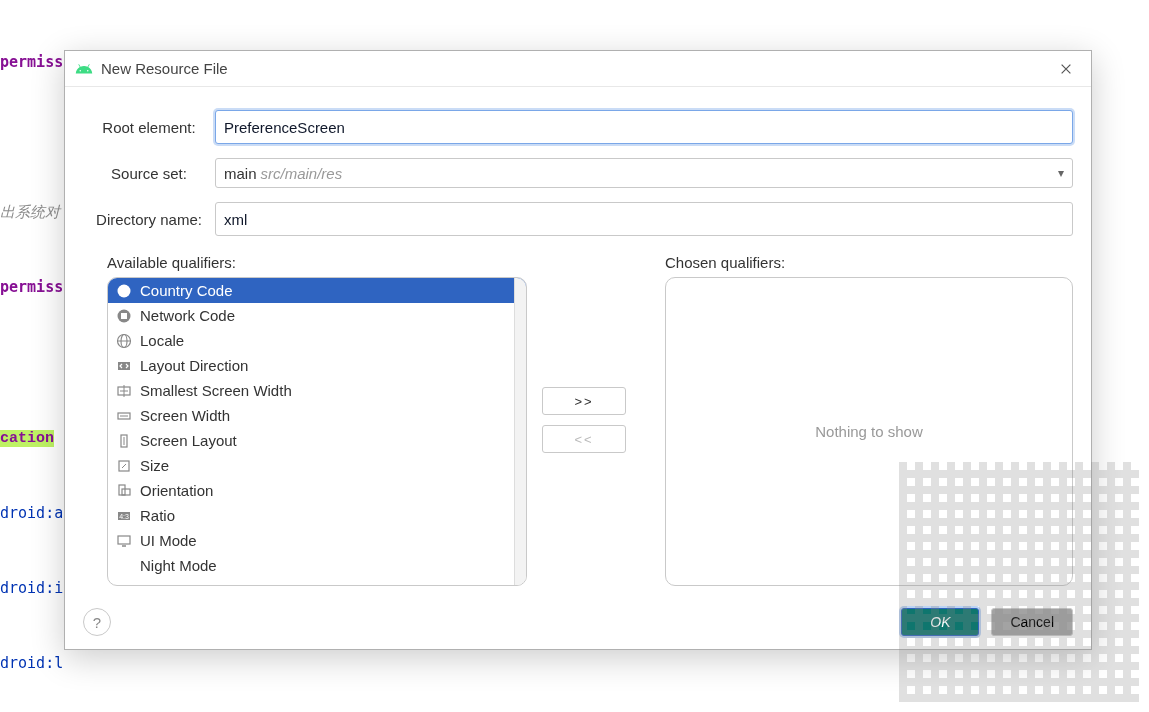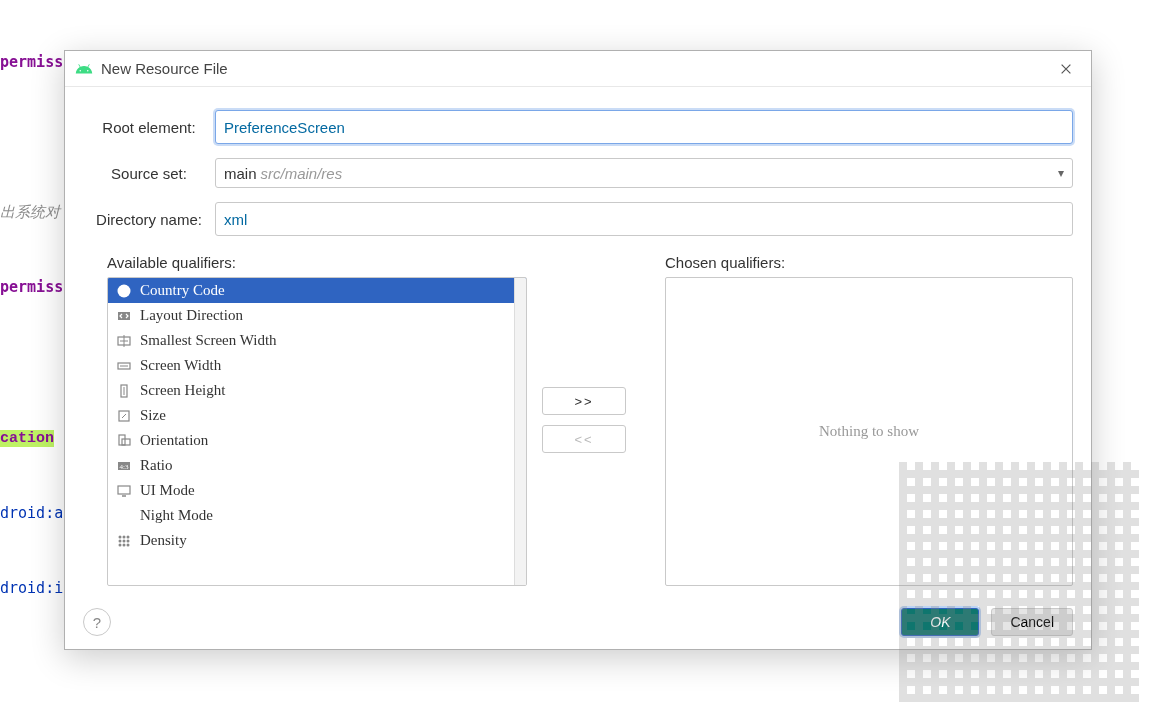--- a/index.html
+++ b/index.html
@@ -82,21 +82,21 @@
     }
     .text-input {
       flex: 1;
       height: 30px;
       border: 1px solid #c9c9c9;
       border-radius: 3px;
       padding: 16px 8px;
       font-size: 15px;
       font-family: inherit;
       outline: none;
-      color:#0369a1;
+      color:#0f172a;
     }
     .text-input.focused {
       border: 1px solid #7aa7e8;
       box-shadow: 0 0 0 2px rgba(122,167,232,0.4);
     }
     .combo {
       flex: 1;
       height: 30px;
       border: 1px solid #c9c9c9;
       border-radius: 3px;
@@ -128,25 +128,24 @@
       padding-left: 24px;
     }
     .qual-header {
       font-size: 15px;
       color: #333;
       padding-bottom: 6px;
     }
     .list-box {
       flex: 1;
       border: 1px solid #c9c9c9;
-      border-radius: 2px;
+      border-radius: 10px;
       background: #fff;
       overflow: hidden;
       position: relative;
-      font-family: Liberation Serif, serif;
     }
     .list-box.scroll { overflow-y: hidden; }
     .scroll-stub {
       position:absolute;
       right:0; top:0;
       width:12px; height:100%;
       background:#f3f3f3;
       border-left:1px solid #ddd;
     }
     .list-item {
@@ -207,21 +206,21 @@
       border: 1px solid #c9c9c9; background:#fff;
       display:flex; align-items:center; justify-content:center;
       color:#888; font-size:15px; cursor:pointer;
     }
     .spacer { flex:1; }
     .btn {
       height: 28px;
       min-width: 78px;
       border: 1px solid #c9c9c9;
       border-radius: 3px;
-      background: #e5e5e5;
+      background: #a3a3a3;
       font-size: 14px;
       cursor: pointer;
       padding: 0 18px;
     }
     .btn.primary {
       background: #0f766e;
       border-color:#2f64c1;
       color:#fff;
       box-shadow: 0 0 0 2px rgba(122,167,232,0.5);
       font-style: italic;
@@ -242,20 +241,21 @@
 
 <div class="code-bg">
   <div class="line"><span class="purple">permission </span><span class="attr">android:name</span><span>=</span><span class="str">"android.permission.ACCESS_NETWORK_STATE"</span><span>/&gt;</span></div>
   <div class="line">&nbsp;</div>
   <div class="line comment">出系统对</div>
   <div class="line purple">permiss</div>
   <div class="line">&nbsp;</div>
   <div class="line"><span class="hl-yellow purple">cation</span></div>
   <div class="line attr">droid:a</div>
   <div class="line attr">droid:i</div>
+  <div class="line attr">droid:l</div>
   
   
   
   
   
   
   
   
   
   
@@ -313,20 +313,39 @@
                 <svg viewBox="0 0 16 16" width="16" height="16">
                   <circle cx="8" cy="8" r="6.5" fill="#fff"></circle>
                   <rect x="5" y="4" width="6" height="8" fill="#fff"></rect>
                 </svg>
               </span>
               <span>Country Code</span>
             </div>
             <div class="list-item">
               <span class="icon">
                 <svg viewBox="0 0 16 16" width="16" height="16">
+                  <circle cx="8" cy="8" r="6.5" fill="#888"></circle>
+                  <path d="M5 5h6v6H5z" fill="#fff"></path>
+                </svg>
+              </span>
+              <span>Network Code</span>
+            </div>
+            <div class="list-item">
+              <span class="icon">
+                <svg viewBox="0 0 16 16" width="16" height="16">
+                  <circle cx="8" cy="8" r="6.5" fill="none" stroke="#888" stroke-width="1.2"></circle>
+                  <ellipse cx="8" cy="8" rx="3" ry="6.5" fill="none" stroke="#888" stroke-width="1.2"></ellipse>
+                  <line x1="1.5" y1="8" x2="14.5" y2="8" stroke="#888" stroke-width="1.2"></line>
+                </svg>
+              </span>
+              <span>Locale</span>
+            </div>
+            <div class="list-item">
+              <span class="icon">
+                <svg viewBox="0 0 16 16" width="16" height="16">
                   <rect x="2" y="4" width="12" height="8" fill="#888"></rect>
                   <path d="M6 6l-2 2 2 2M10 6l2 2-2 2" stroke="#fff" stroke-width="1.2" fill="none"></path>
                 </svg>
               </span>
               <span>Layout Direction</span>
             </div>
             <div class="list-item">
               <span class="icon">
                 <svg viewBox="0 0 16 16" width="16" height="16">
                   <rect x="2" y="4" width="12" height="8" fill="none" stroke="#888" stroke-width="1.2"></rect>
@@ -345,21 +364,21 @@
               </span>
               <span>Screen Width</span>
             </div>
             <div class="list-item">
               <span class="icon">
                 <svg viewBox="0 0 16 16" width="16" height="16">
                   <rect x="5" y="2" width="6" height="12" fill="none" stroke="#888" stroke-width="1.2"></rect>
                   <line x1="8" y1="4" x2="8" y2="12" stroke="#888"></line>
                 </svg>
               </span>
-              <span>Screen Height</span>
+              <span>Screen Layout</span>
             </div>
             <div class="list-item">
               <span class="icon">
                 <svg viewBox="0 0 16 16" width="16" height="16">
                   <rect x="3" y="3" width="10" height="10" fill="none" stroke="#888" stroke-width="1.2"></rect>
                   <path d="M6 10l4-4" stroke="#888"></path>
                 </svg>
               </span>
               <span>Size</span>
             </div>

